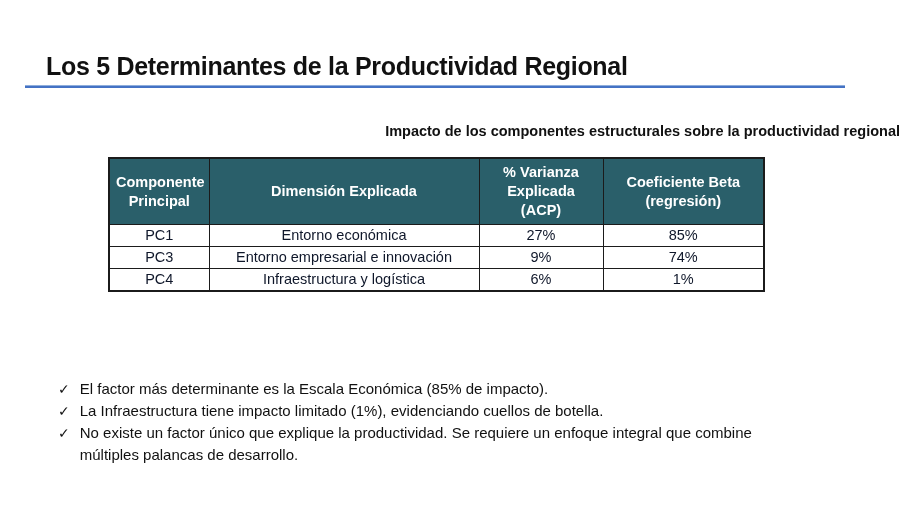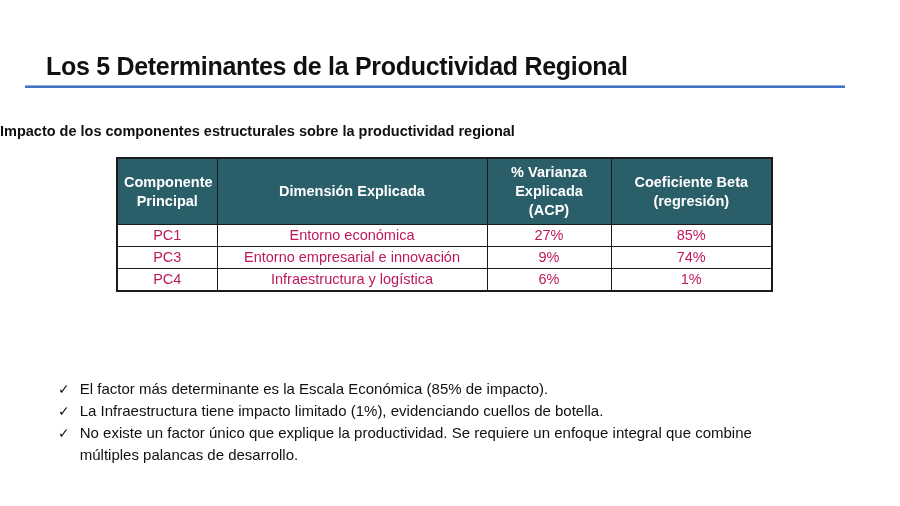--- a/index.html
+++ b/index.html
@@ -34,28 +34,28 @@
     width: 820px;
     height: 2px;
     background: #4472c4;
     border-top: 1.5px solid #8faedc;
   }
   .table-caption {
     position: absolute;
     left: 0;
     top: 123px;
     width: 900px;
-    text-align: left;
+    text-align: right;
     font-size: 14.5px;
     font-weight: 700;
     color: #111111;
   }
   .impact-table {
     position: absolute;
-    left: 116px;
+    left: 108px;
     top: 157px;
     width: 655px;
     border-collapse: collapse;
     table-layout: fixed;
     border: 2px solid #1b1b1b;
     font-size: 14.5px;
   }
   .impact-table th {
     background: #2a5f6a;
     color: #ffffff;
@@ -67,21 +67,21 @@
     line-height: 19px;
     height: 38px;
   }
   .impact-table td {
     border: 1.5px solid #1b1b1b;
     text-align: center;
     vertical-align: middle;
     padding: 1px 4px;
     line-height: 19px;
     height: 19px;
-    color: #be185d;
+    color: #0f172a;
   }
   .col-pc   { width: 100px; }
   .col-dim  { width: 270px; }
   .col-var  { width: 124px; }
   .col-beta { width: 161px; }
 
   .bullets {
     position: absolute;
     left: 58px;
     top: 378px;

